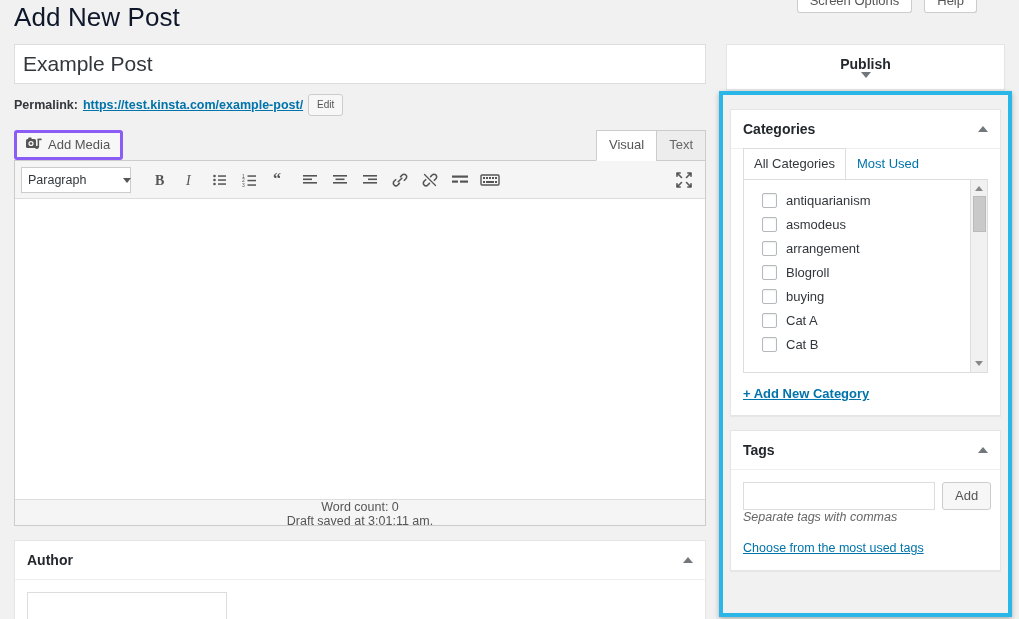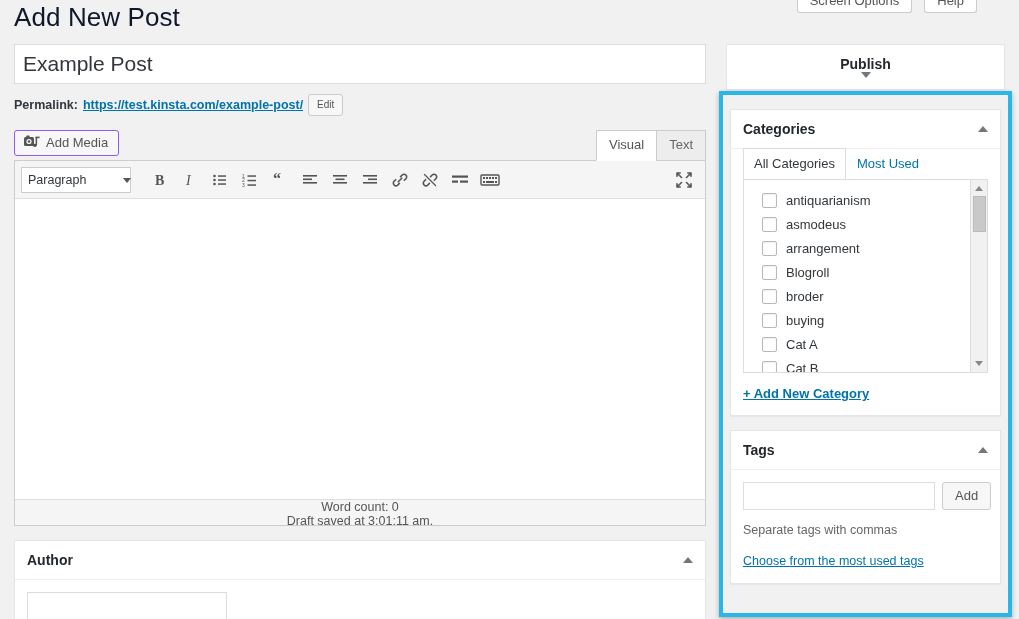--- a/index.html
+++ b/index.html
@@ -62,21 +62,21 @@
     line-height: 17px; cursor: pointer;
   }
 
   
   .media-row {
     position: relative; margin-top: 14px; height: 30px;
   }
   .add-media {
     display: inline-flex; align-items: center; gap: 6px;
     padding: 4px 10px 5px 9px; background: #f7f7f7;
-    border: 1px solid #8b5cf6; border-radius: 3px;
+    border: 3px solid #8b5cf6; border-radius: 3px;
     font-size: 13px; color: #555; cursor: pointer;
     position: absolute; left: 0; top: 0;
   }
   .media-icon { width: 16px; height: 15px; display: block; }
 
   .ed-tabs { position: absolute; right: 0; bottom: -1px; display: flex; }
   .ed-tab {
     padding: 5px 12px 6px 12px; font-size: 13px;
     border: 1px solid #ccc; background: #ededed; color: #666;
     margin-left: -1px; cursor: pointer; line-height: 18px;
@@ -217,21 +217,21 @@
     flex: 1; height: 28px; padding: 2px 7px;
     font-family: "Liberation Sans", sans-serif; font-size: 13px;
     border: 1px solid #ddd; background: #fff; border-radius: 0; outline: none;
   }
   .tag-add {
     padding: 4px 12px 5px 12px; font-size: 13px; color: #555;
     background: #f7f7f7; border: 1px solid #ccc; border-radius: 3px;
     cursor: pointer; line-height: 17px;
   }
   .tag-hint {
-    margin-top: 13px; font-size: 12.5px; color: #666;
+    font-size: 12.5px; font-style: italic; color: #666;
   }
   .tag-link {
     display: inline-block; margin-top: 17px; font-size: 12.5px;
     color: #0073aa; text-decoration: underline; cursor: pointer;
   }
 </style>
 </head>
 <body>
 
 <div class="wrap">
@@ -453,24 +453,20 @@
             <div class="cat-item">
               <span class="cat-cb"></span>
               <span>arrangement</span>
             </div>
             <div class="cat-item">
               <span class="cat-cb"></span>
               <span>Blogroll</span>
             </div>
             <div class="cat-item">
               <span class="cat-cb"></span>
-              <span>broder</span>
-            </div>
-            <div class="cat-item">
-              <span class="cat-cb"></span>
               <span>buying</span>
             </div>
             <div class="cat-item">
               <span class="cat-cb"></span>
               <span>Cat A</span>
             </div>
             <div class="cat-item">
               <span class="cat-cb"></span>
               <span>Cat B</span>
             </div>

